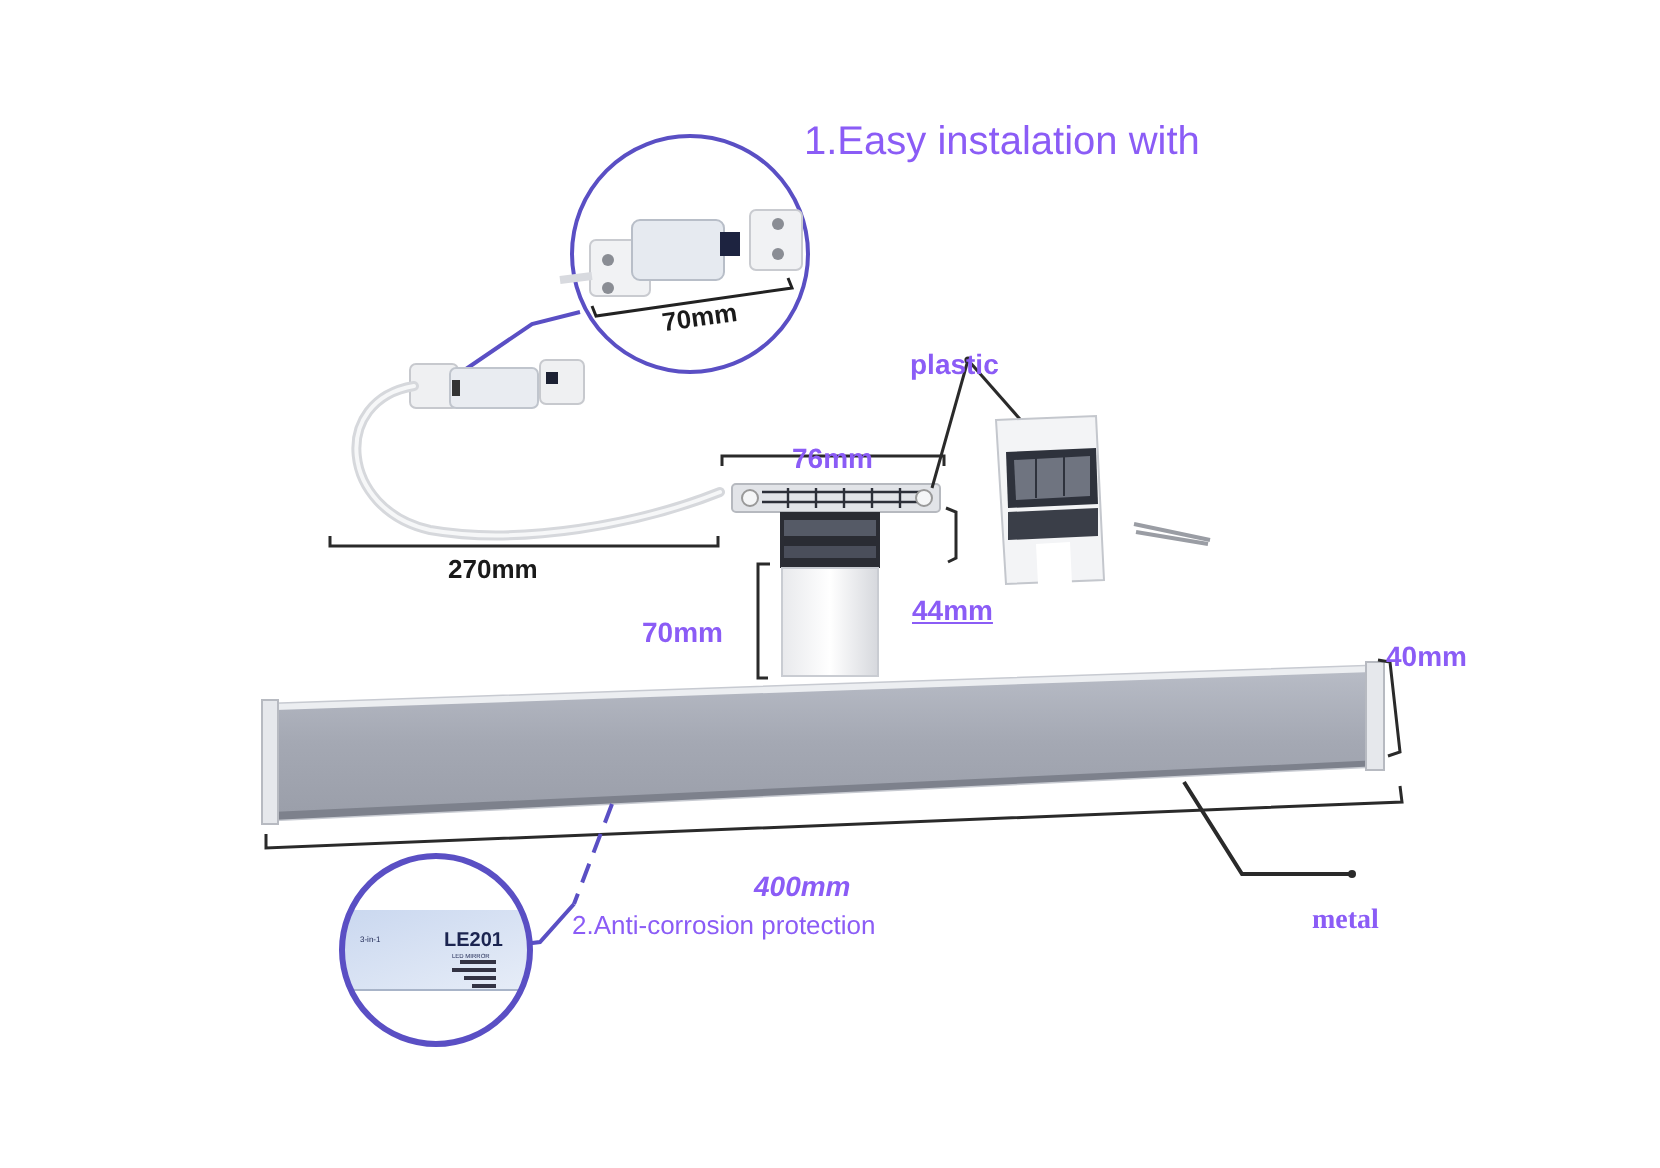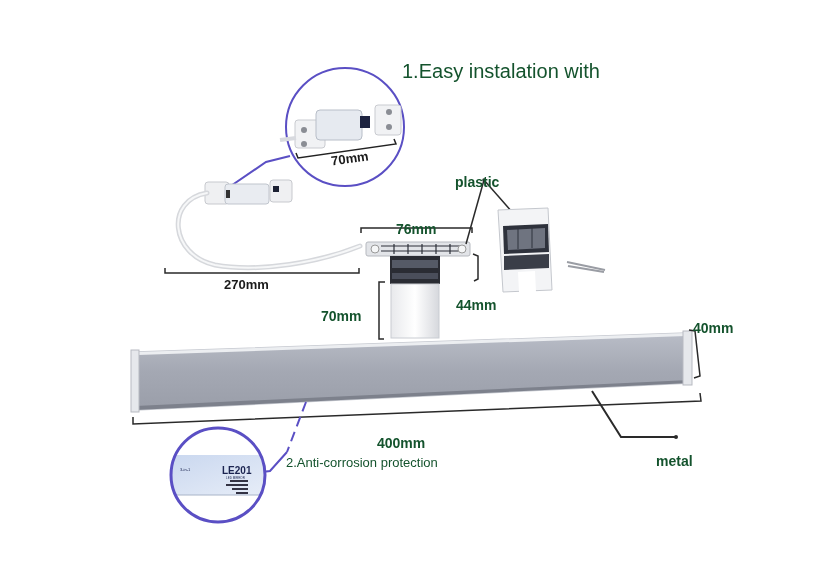--- a/index.html
+++ b/index.html
@@ -2,21 +2,21 @@
 <html><head>
 <meta charset="utf-8">
 <style>
   html, body { margin: 0; padding: 0; }
   body {
     width: 830px; height: 584px; background: #ffffff;
     position: relative; overflow: hidden;
     font-family: "Liberation Sans", sans-serif; color: #111;
   }
   svg.scene { position: absolute; left: 0; top: 0; }
-  .txt { position: absolute; white-space: nowrap; color: #14532d; }
+  .txt { position: absolute; white-space: nowrap; color: #8b5cf6; }
   .feature1 { left: 402px; top: 60px; font-size: 20px; line-height: 23px; }
   .features { left: 286px; top: 452px; font-size: 13px; line-height: 22px; text-align: center; }
   .dim { font-size: 13px; font-weight: bold; color: #1a1a1a; }
   .label-lg { font-size: 14px; font-weight: bold; margin-top: 13px; }
 </style>
 </head>
 <body>
 
 <svg class="scene" width="830" height="584" viewBox="0 0 830 584">
   <defs>
@@ -150,22 +150,22 @@
   <div>1.Easy instalation with</div>
 </div>
 
 <div class="txt features">
   <div>2.Anti-corrosion protection</div>
 </div>
 
 <div class="txt dim" style="left:331px; top:151px; transform:rotate(-8deg);">70mm</div>
 <div class="txt dim" style="left:224px; top:277px;">270mm</div>
 <div class="txt label-lg" style="left:396px; top:208px;">76mm</div>
-<div class="txt label-lg" style="left:456px; top:284px;">44mm</div>
+<div class="txt label-lg" style="left:456px; top:284px;text-decoration:underline;">44mm</div>
 <div class="txt label-lg" style="left:321px; top:295px;">70mm</div>
 <div class="txt label-lg" style="left:693px; top:307px;">40mm</div>
-<div class="txt label-lg" style="left:377px; top:422px;">400mm</div>
+<div class="txt label-lg" style="left:377px; top:422px;font-style:italic;">400mm</div>
 <div class="txt label-lg" style="left:455px; top:161px;">plastic</div>
-<div class="txt label-lg" style="left:656px; top:440px;">metal</div>
+<div class="txt label-lg" style="left:656px; top:440px;font-family:Liberation Serif, serif;">metal</div>
 
 <div class="txt" style="left:222px; top:465px; font-size:10px; font-weight:bold; color:#1b2450;">LE201</div>
 <div class="txt" style="left:180px; top:467px; font-size:4px; color:#1b2450;">3-in-1</div>
 <div class="txt" style="left:226px; top:476px; font-size:3px; color:#1b2450;">LED MIRROR</div>
 
 </body></html>

